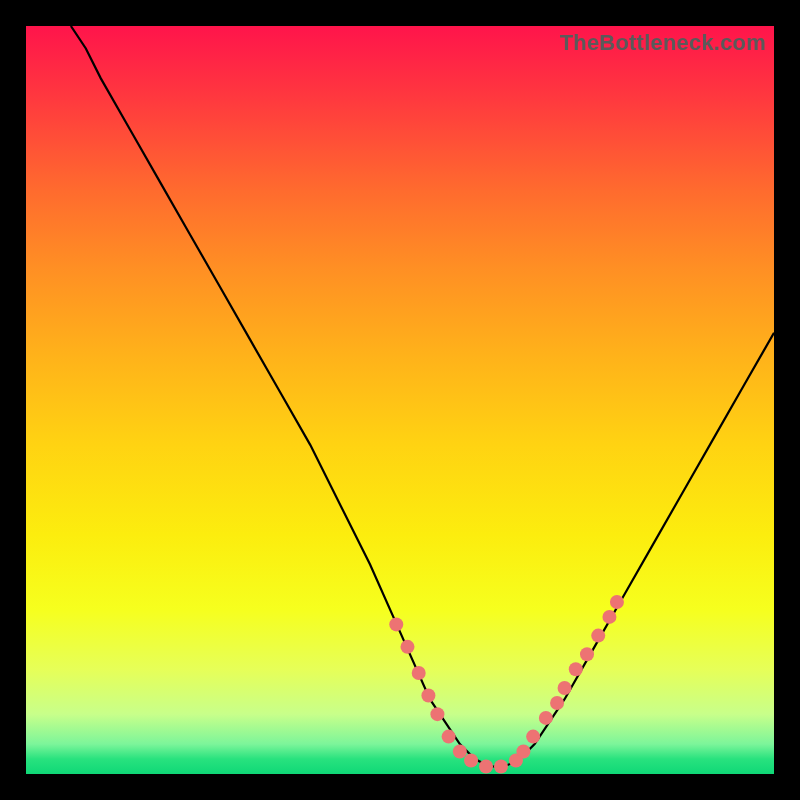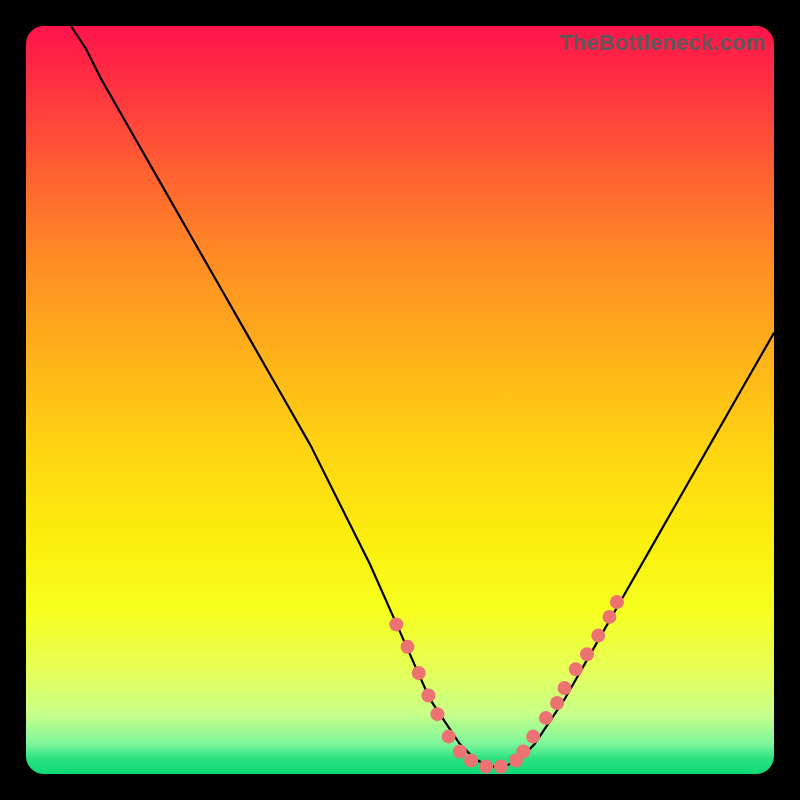--- a/index.html
+++ b/index.html
@@ -24,21 +24,20 @@
       #ff8e24 32%,
       #ffb21a 44%,
       #ffd312 56%,
       #fced0e 68%,
       #f6ff1e 78%,
       #e6ff58 86%,
       #c8ff8a 92%,
       #7cf59a 96%,
       #28e27e 98%,
       #0fd877 100%);
-    border-radius: 18px;
   }
   .watermark {
     position: absolute;
     top: 4px;
     right: 8px;
     font-size: 22px;
     font-weight: 600;
     color: #5a5a5a;
     letter-spacing: 0.2px;
     user-select: none;

